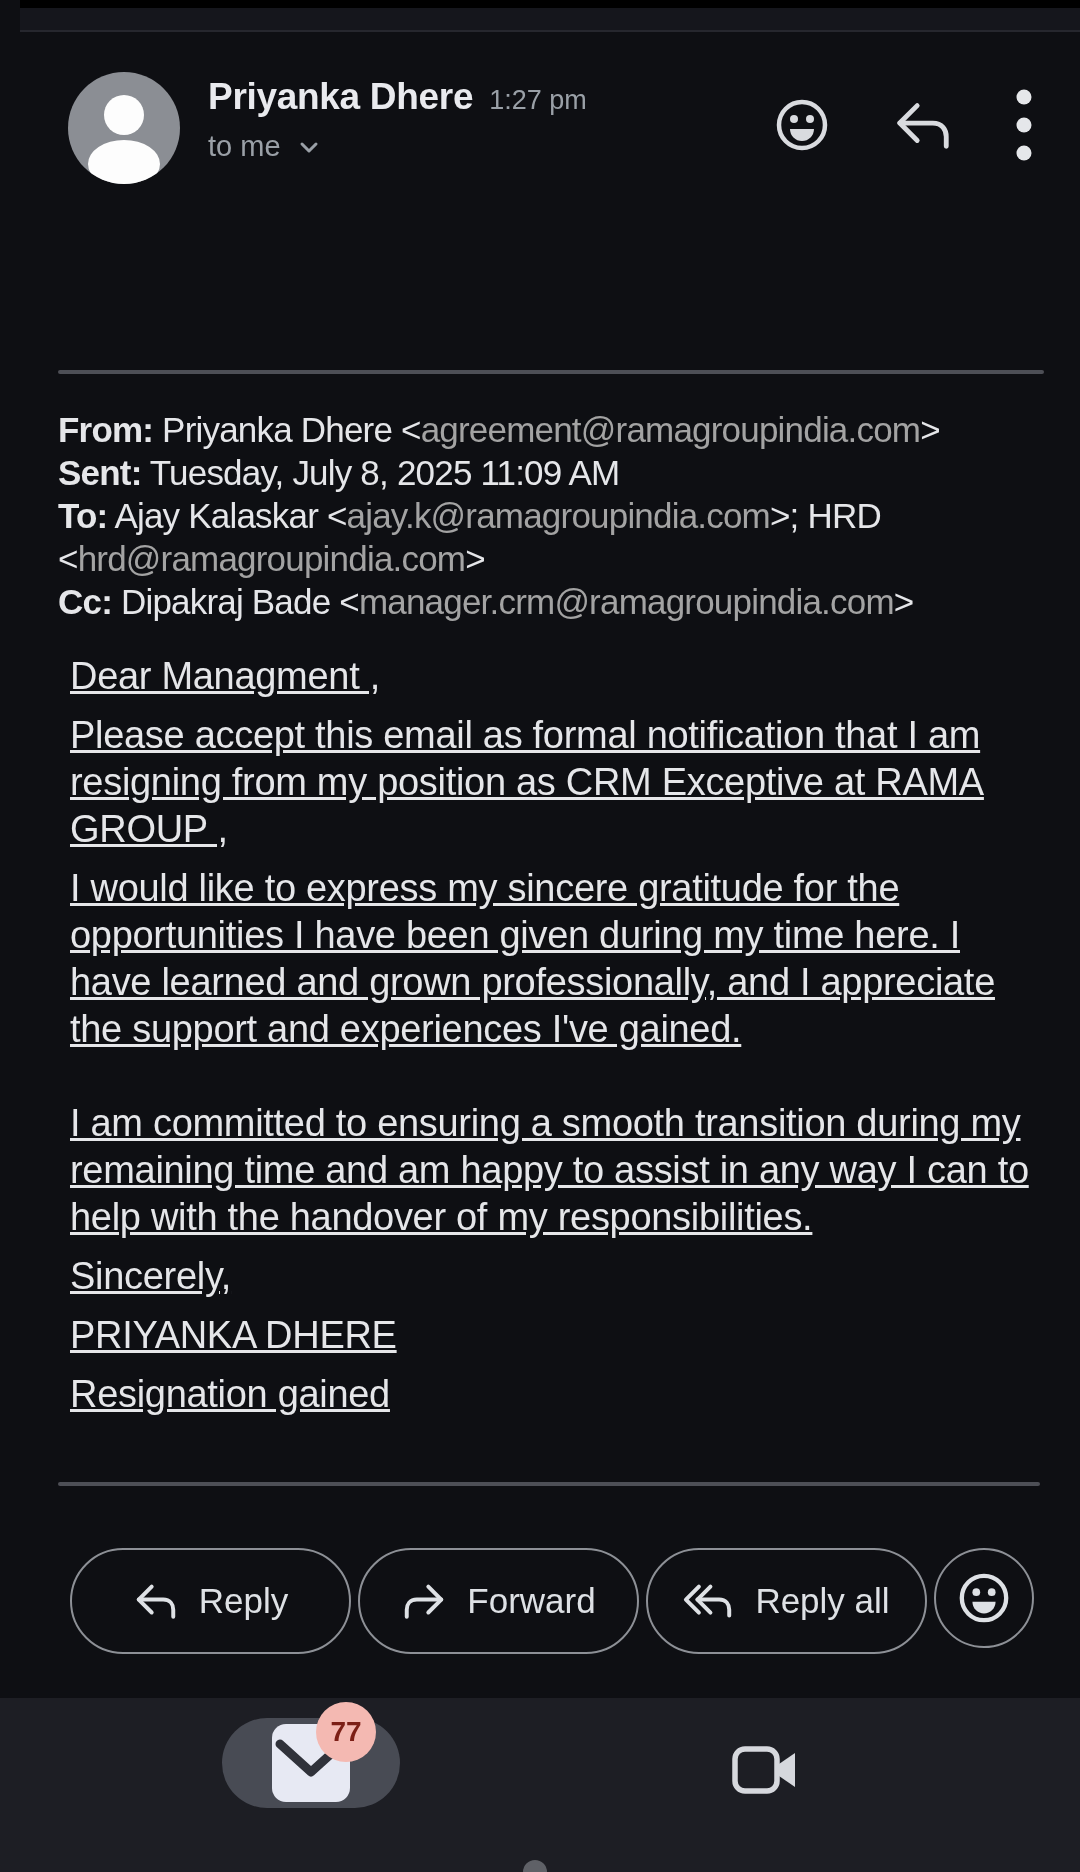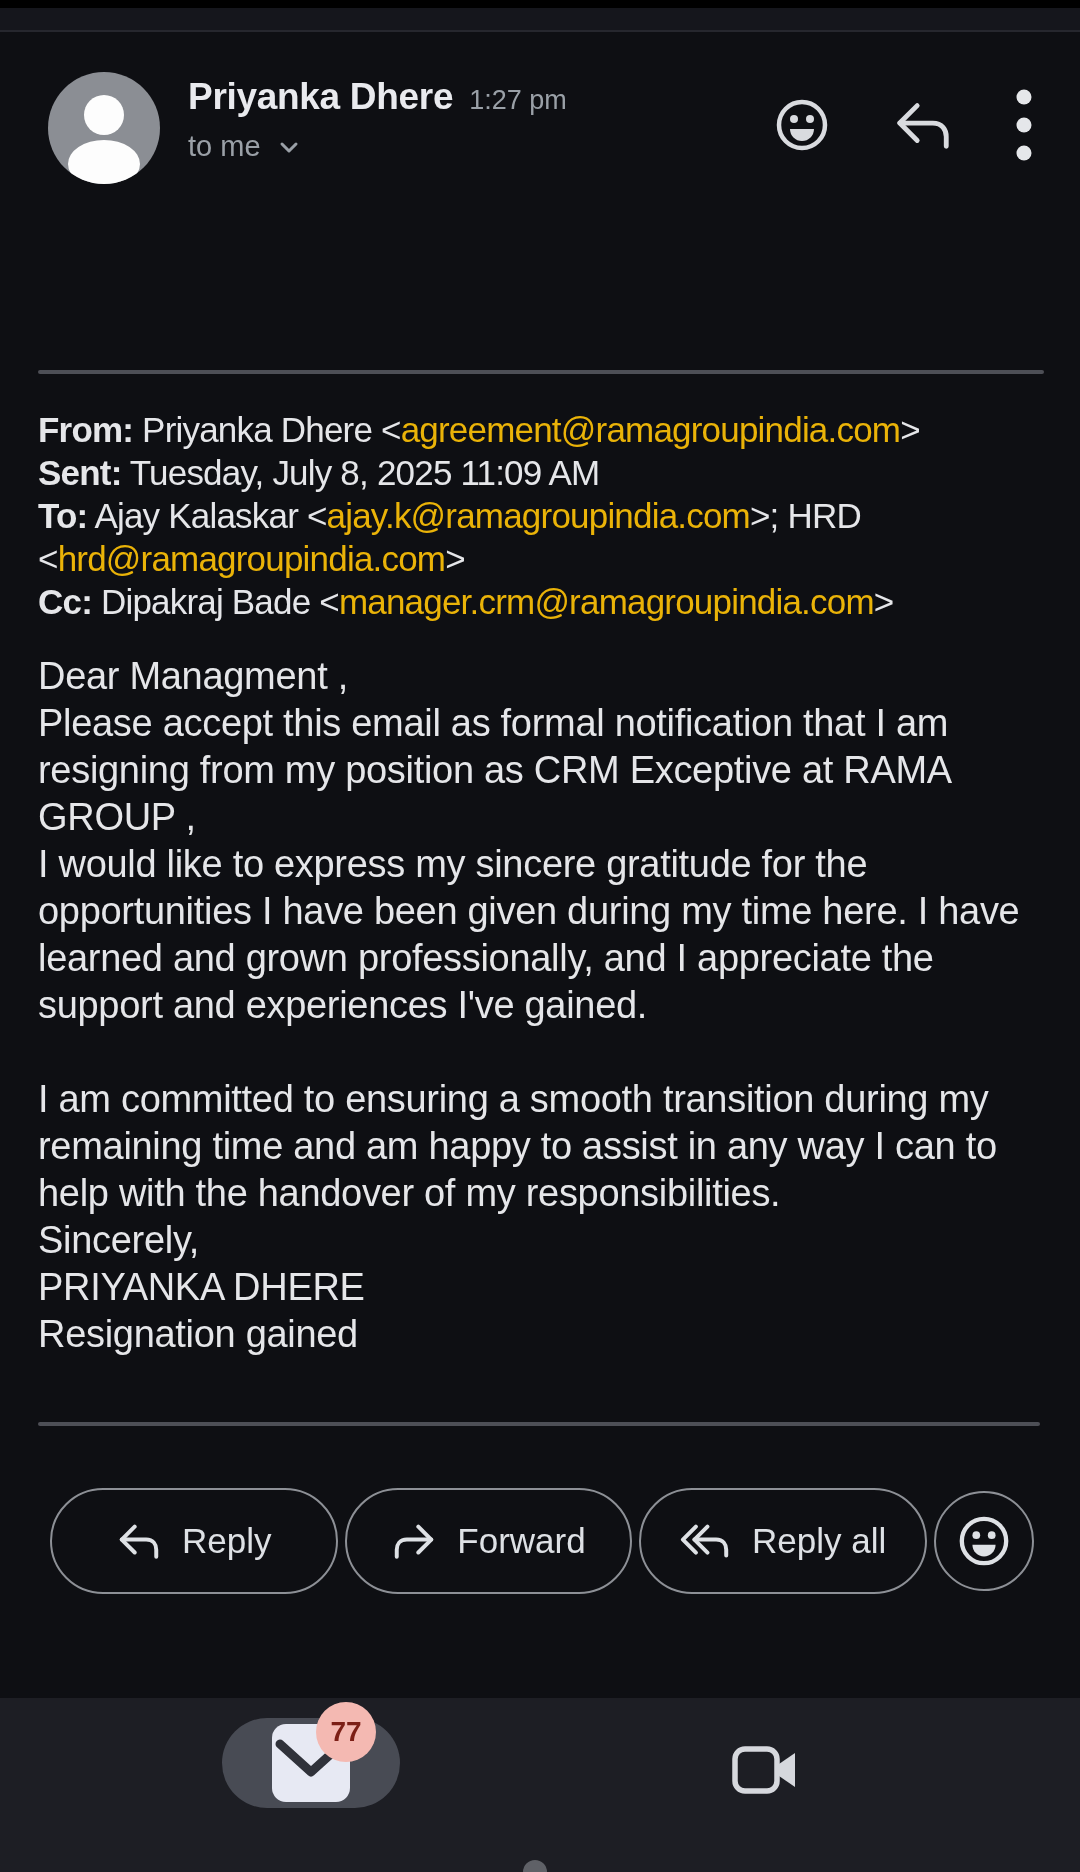--- a/index.html
+++ b/index.html
@@ -1,21 +1,21 @@
 <!DOCTYPE html>
 <html><head>
 <meta charset="utf-8">
 <style>
   * { margin:0; padding:0; box-sizing:border-box; }
   html,body { background:#000; }
   body { font-family:"Liberation Sans","DejaVu Sans",sans-serif; }
 
   .screen {
     position:relative; width:1080px; height:1872px;
-    background:#0e0f13; overflow:hidden; margin:0 auto;
+    background:#0e0f13; overflow:hidden; margin:0 auto;padding-left:20px;
   }
 
   
   .status-strip {
     height:32px;
     background:linear-gradient(#000 0 8px, #15161c 8px 100%);
     border-bottom:2px solid #26272e;
   }
 
   
@@ -44,34 +44,34 @@
   .divider.bottom { margin:64px 40px 0 38px; }
 
   
   .quoted-headers {
     margin:34px 36px 0 38px;
     font-size:35px; line-height:43px; letter-spacing:-0.8px;
     color:#e5e6e9;
   }
   .quoted-headers p { margin:0; }
   .quoted-headers b { font-weight:700; }
-  .quoted-headers a { color:#eab308; text-decoration:none; cursor:pointer; }
+  .quoted-headers a { color:#a3a3a3; text-decoration:none; cursor:pointer; }
 
   
   .body-text {
     margin:30px 34px 0 38px;
     font-size:38px; line-height:47px; letter-spacing:-0.3px;
     color:#e5e6e9;
   }
-  .body-text p { margin:0; }
+  .body-text p { margin:12px;text-decoration:underline; }
   .body-text p.para-gap { margin-top:47px; }
 
   
   .action-row {
-    margin:62px 46px 0 50px; display:flex; align-items:center; gap:7px; height:106px;
+    margin:62px 46px 0 50px; display:flex; gap:7px; height:106px;
   }
   .pill-btn {
     flex:1; height:106px; border:2px solid #8d9096; border-radius:53px;
     background:transparent; display:flex; align-items:center; justify-content:center;
     gap:20px; cursor:pointer; color:#dee1e5; font-size:35px;
     font-family:"Liberation Sans","DejaVu Sans",sans-serif;
   }
   .emoji-btn {
     flex:0 0 auto; width:100px; height:100px; border:2px solid #8d9096;
     border-radius:50%; background:transparent; display:flex; align-items:center;

